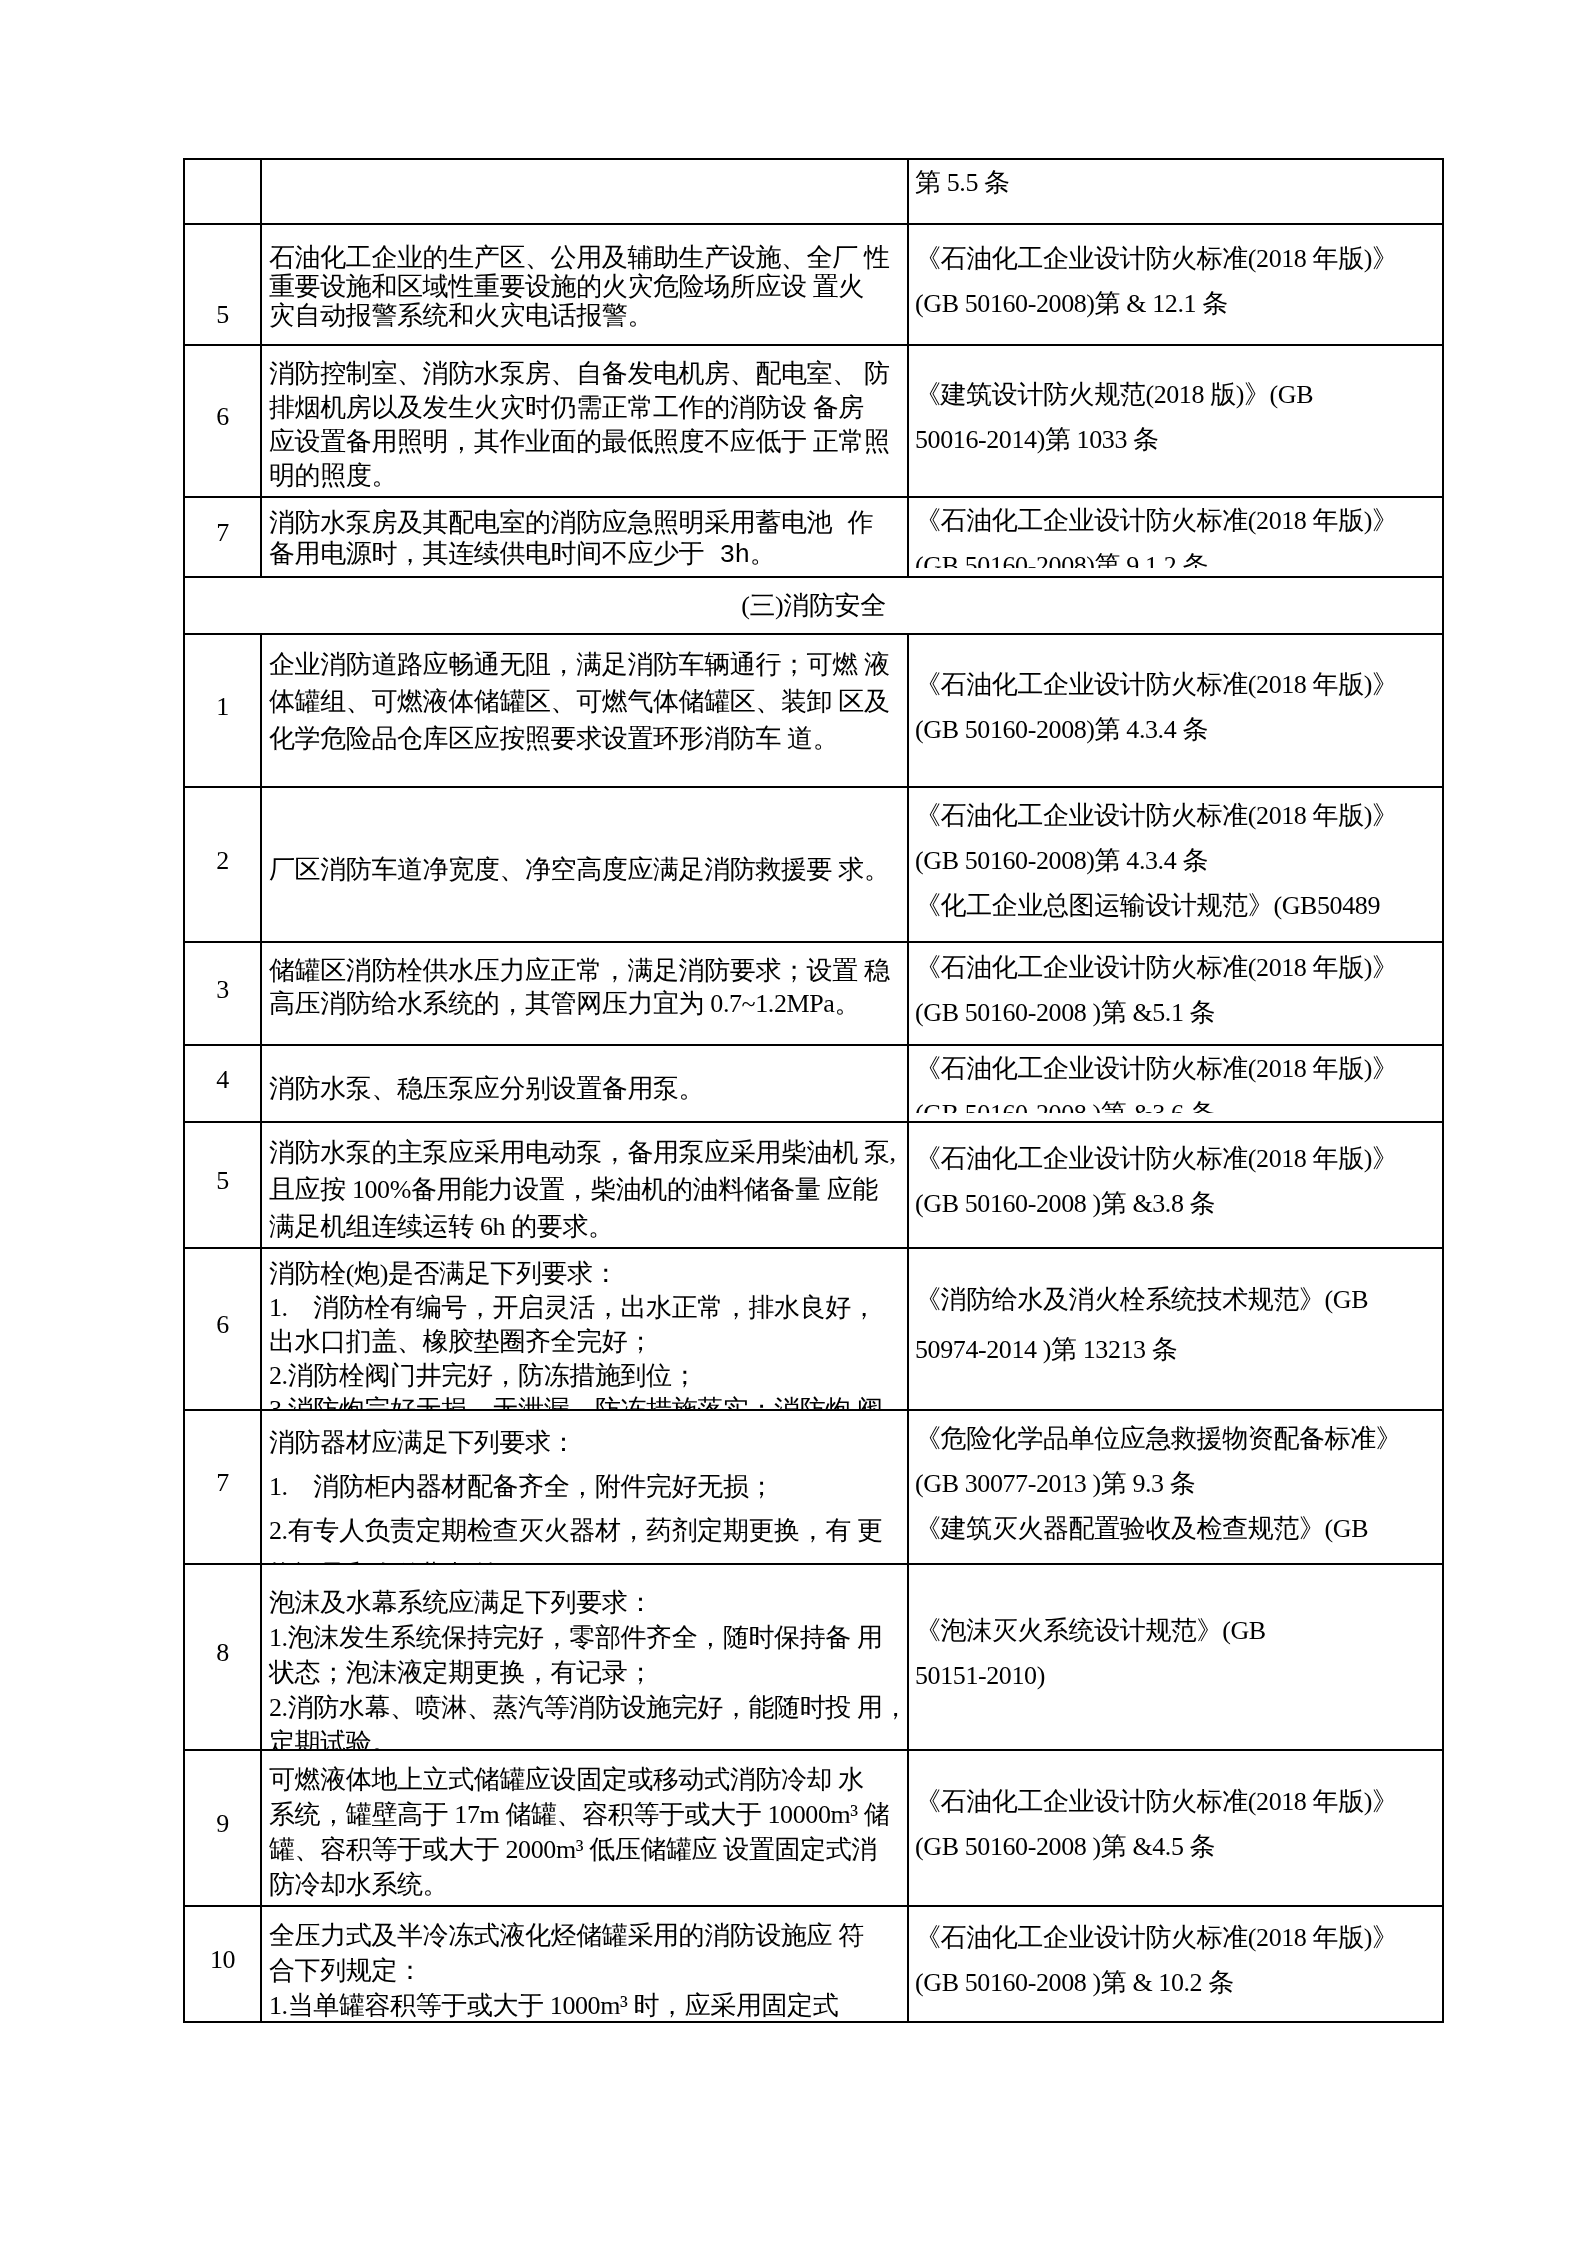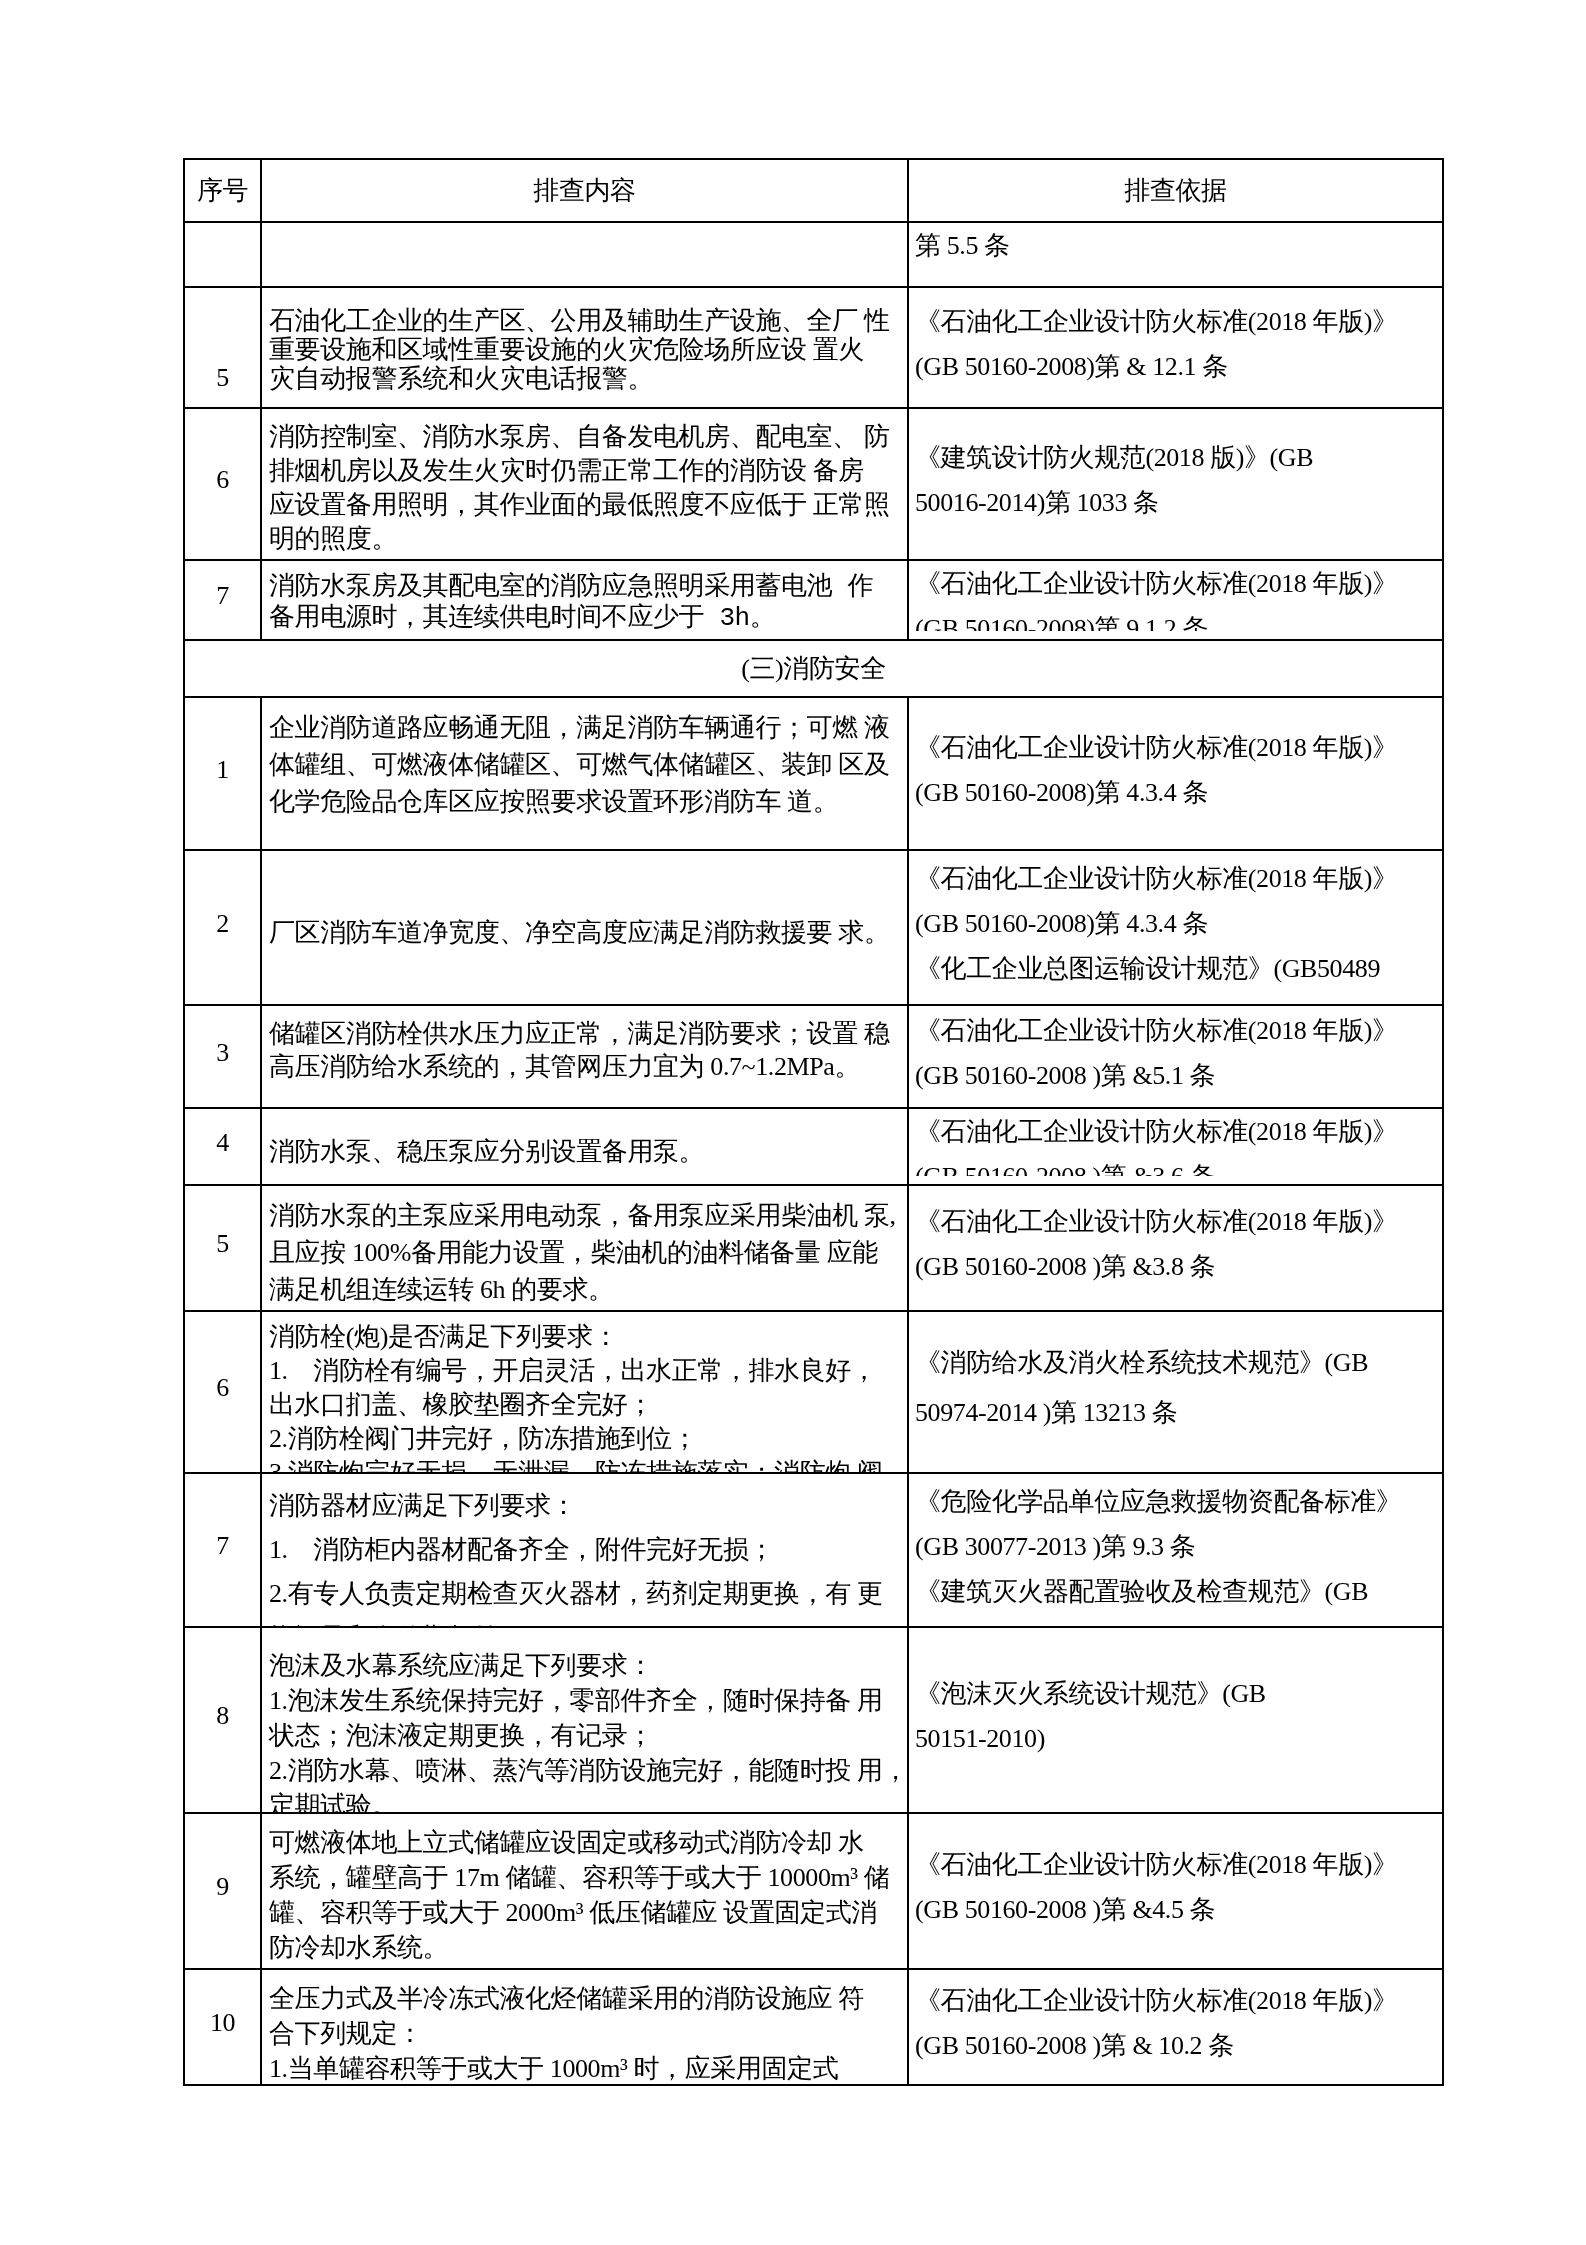--- a/index.html
+++ b/index.html
@@ -63,31 +63,20 @@
 <body>
 
 <table class="doc">
   <colgroup>
     <col style="width:77px">
     <col style="width:647px">
     <col style="width:535px">
   </colgroup>
 
   <tbody>
-      <tr class="hdr">
-    <th>
-          <div class="cb">序号</div>
-        </th>
-    <th>
-          <div class="cb">排查内容</div>
-        </th>
-    <th>
-          <div class="cb">排查依据</div>
-        </th>
-  </tr>
 
   <tr class="rcont">
     <td class="num">
           <div class="cb"></div>
         </td>
     <td class="cont">
           <div class="cb"></div>
         </td>
     <td class="bas">
           <div class="cb">第 5.5 条</div>

